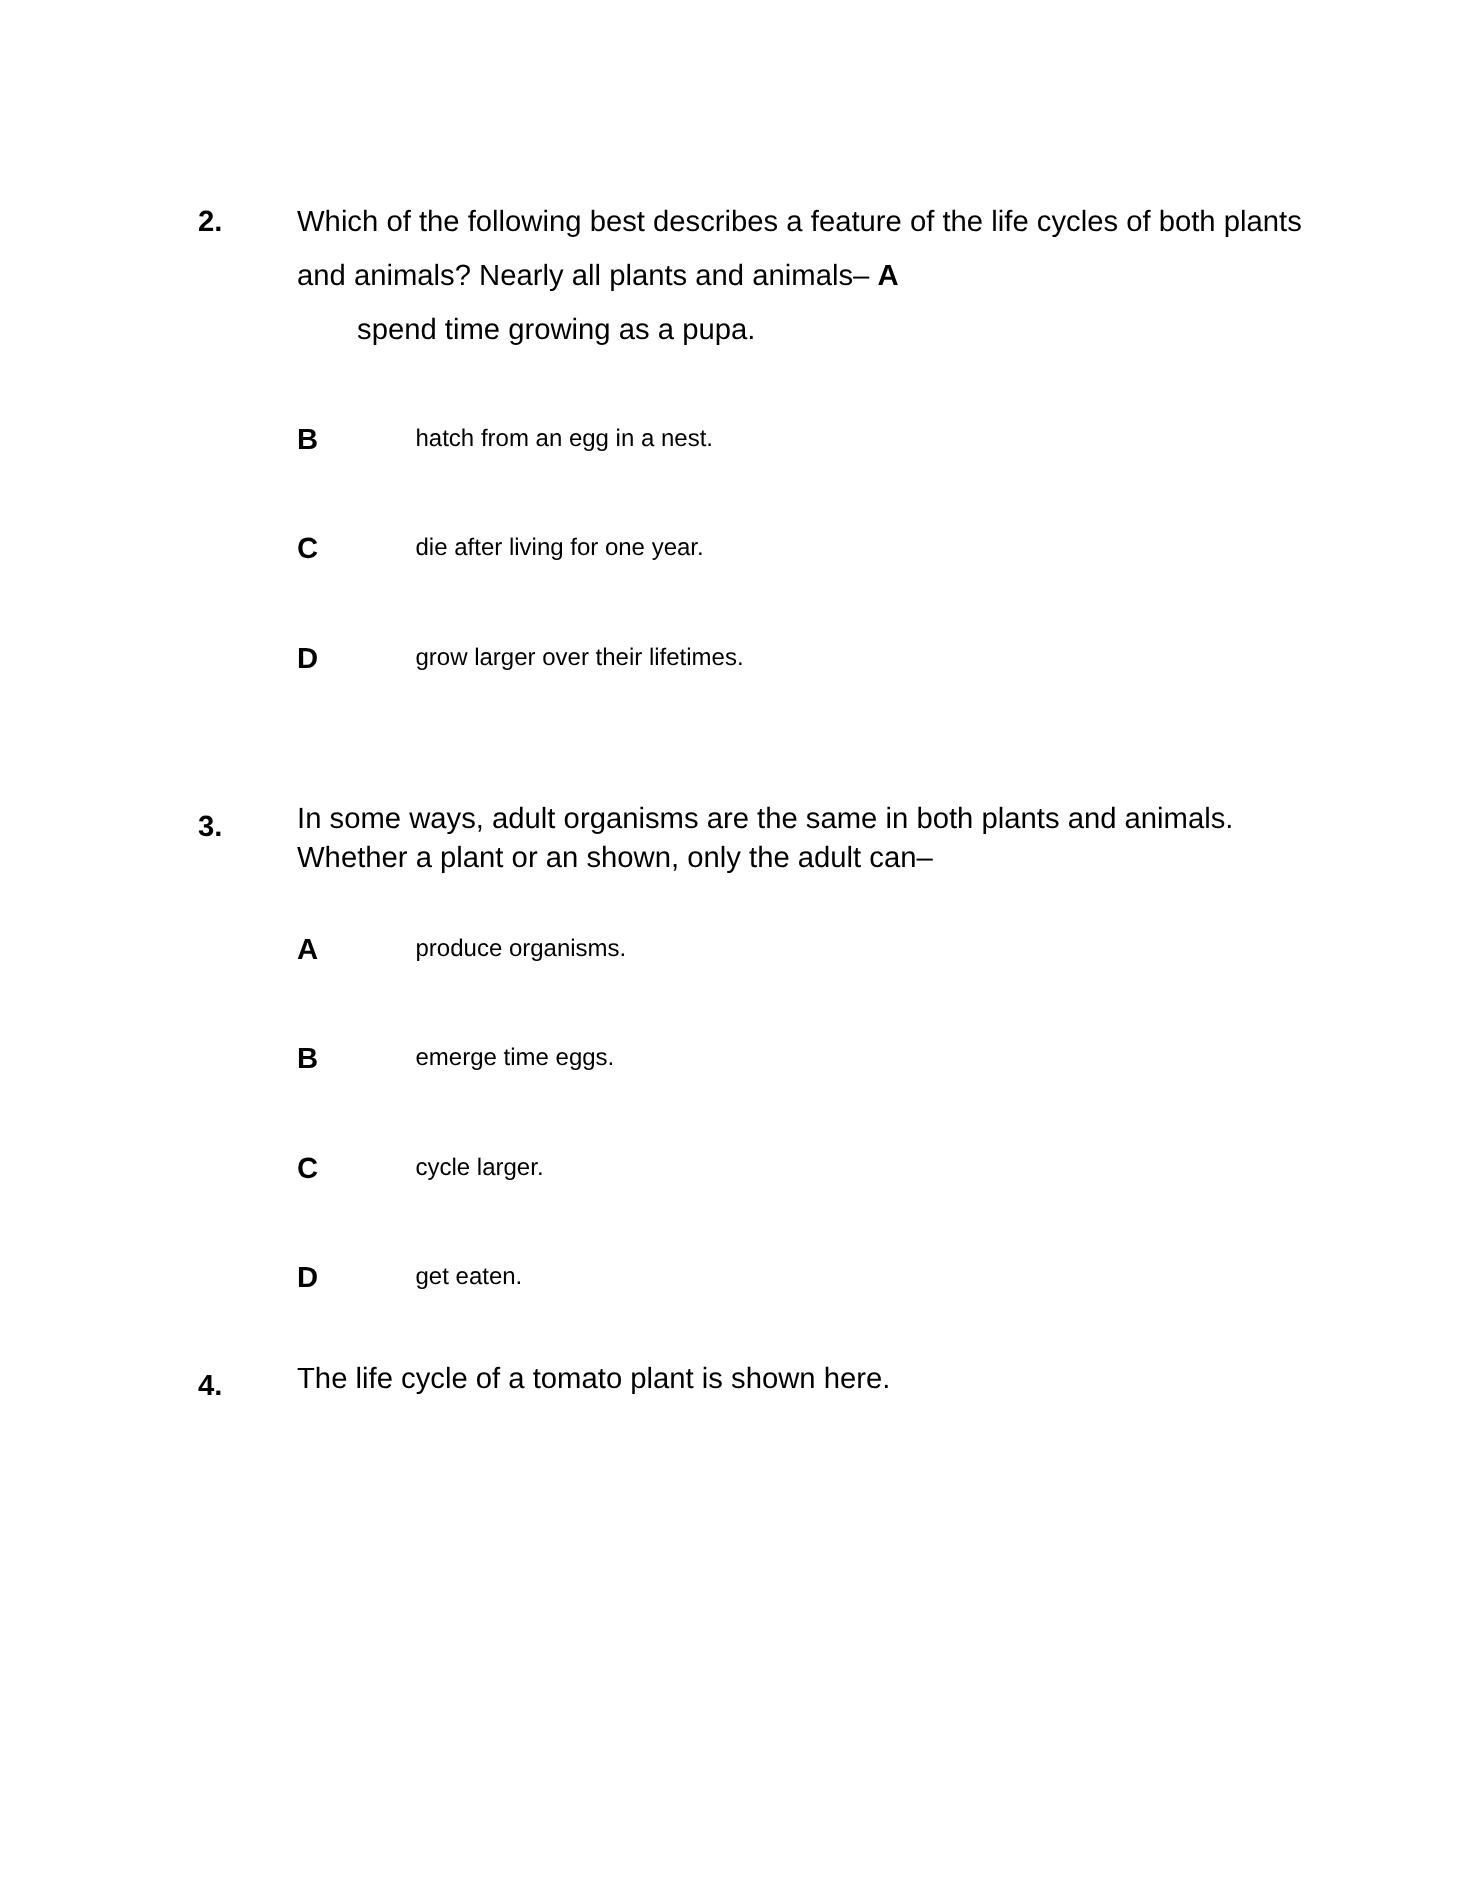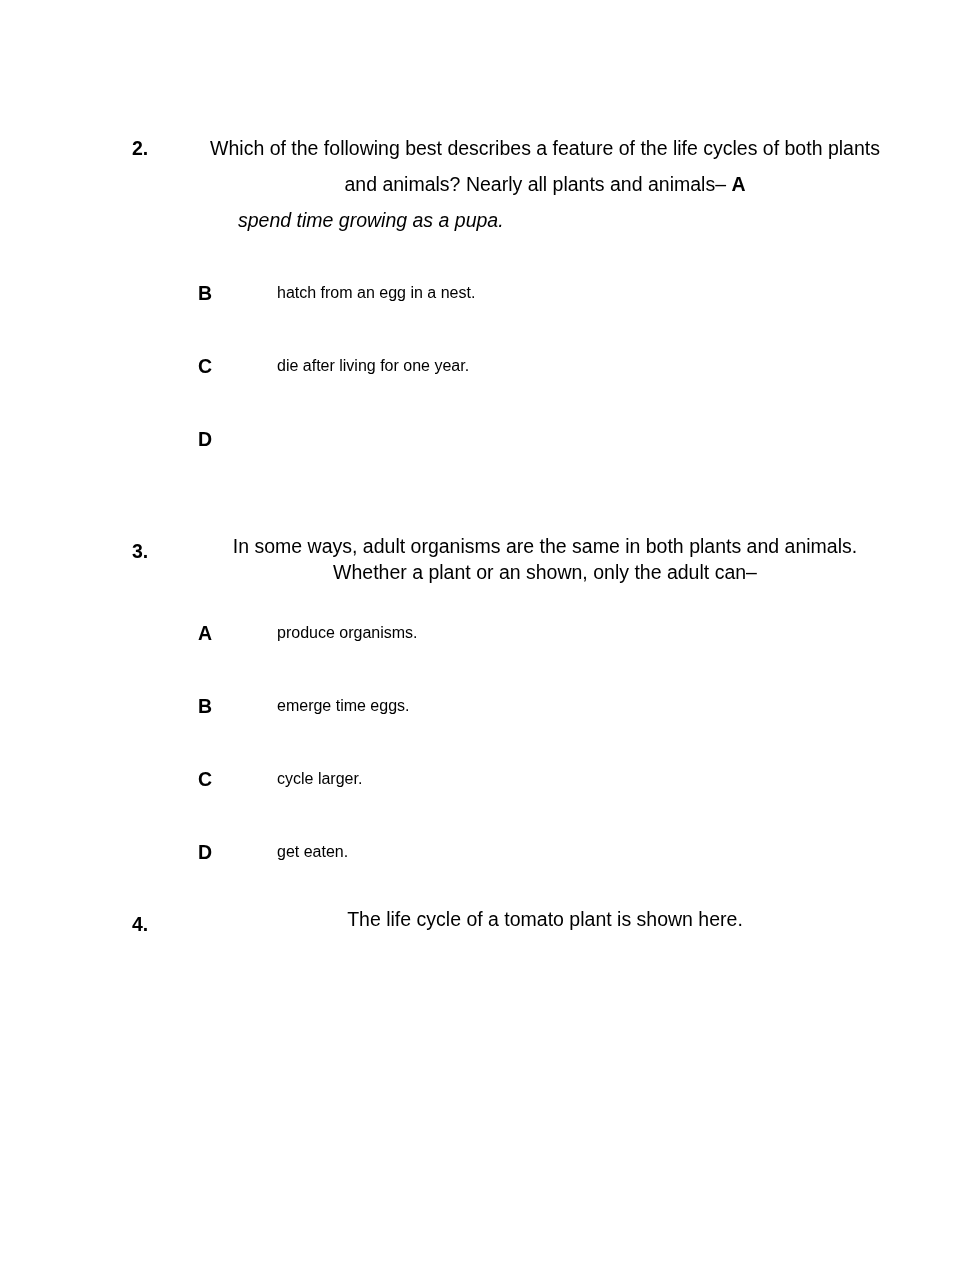--- a/index.html
+++ b/index.html
@@ -42,21 +42,21 @@
     top: 0;
     width: 46px;
     font-weight: bold;
     font-size: 19.5px;
     line-height: 36px;
   }
   .q-text {
     margin-left: 66px;
     font-size: 19.5px;
     line-height: 36px;
-    text-align: center;
+    text-align: left;
   }
   .q-text.tight {
     line-height: 26px;
   }
   .q-text b {
     font-weight: bold;
   }
 
   
   .options {
@@ -77,21 +77,20 @@
   .option .otext {
     margin-left: 145px;
     font-size: 16px;
   }
 
   
   .inline-option {
     margin-left: 106px;
     font-size: 19.5px;
     line-height: 36px;
-    font-style: italic;
   }
   .gap-small { height: 37px; }
   .gap-between-q { height: 76px; }
   .gap-before-opts { height: 30px; }
   .gap-q3-to-q4 { height: 36px; }
 </style>
 </head>
 <body>
 
 <div class="page">
@@ -112,20 +111,21 @@
           <span class="otext">hatch from an egg in a nest.</span>
         </div>
         <div class="gap-small"></div>
         <div class="option">
           <span class="letter">C</span>
           <span class="otext">die after living for one year.</span>
         </div>
         <div class="gap-small"></div>
         <div class="option">
           <span class="letter">D</span>
+          <span class="otext">grow larger over their lifetimes.</span>
         </div>
       </div>
     </div>
 
     <div class="gap-between-q"></div>
 
     <div class="question">
       <div class="q-stem">
         <span class="q-number">3.</span>
         <div class="q-text tight">In some ways, adult organisms are the same in both plants and animals. Whether a plant or an shown, only the adult can–</div>

